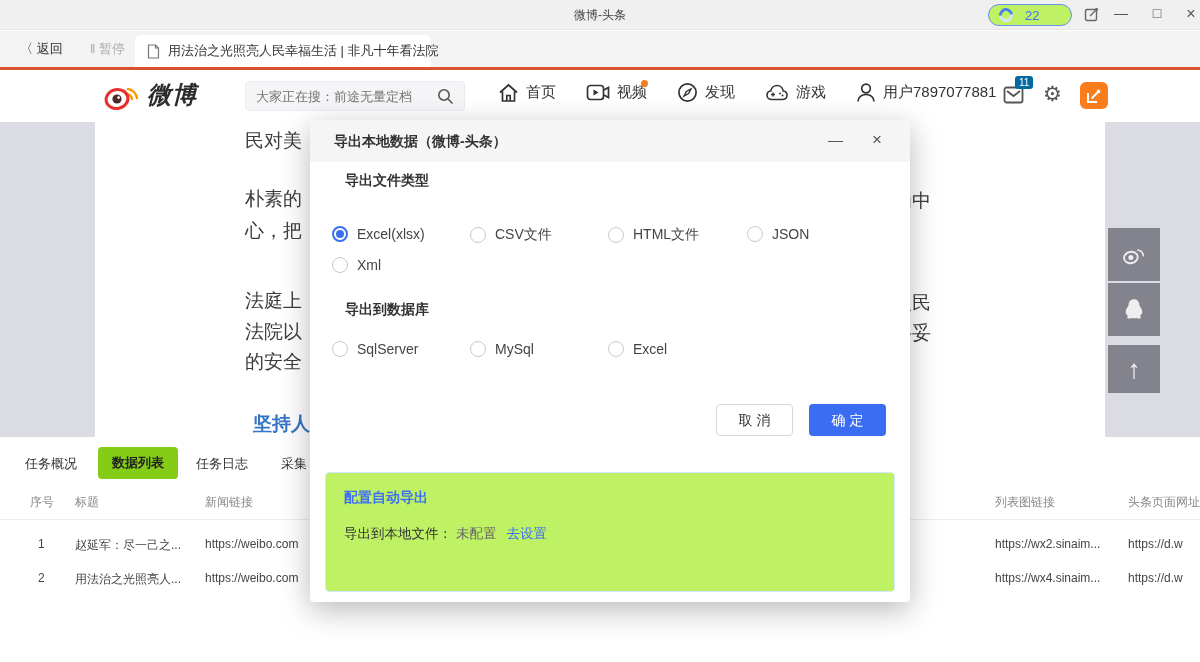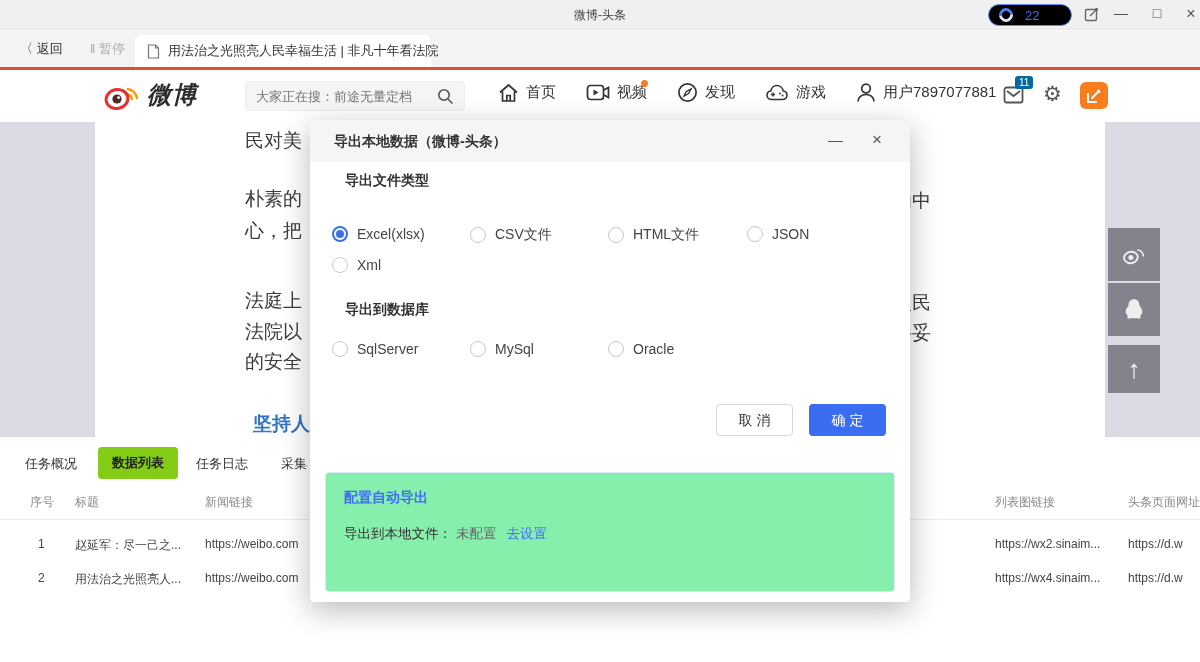--- a/index.html
+++ b/index.html
@@ -2,21 +2,21 @@
 <html><head>
 <meta charset="utf-8">
 <style>
   * { margin:0; padding:0; box-sizing:border-box; }
   html,body { width:1200px; height:662px; overflow:hidden;
     font-family:"Liberation Sans","DejaVu Sans",sans-serif; color:#333; background:#fff; }
 
   
   .titlebar { position:absolute; left:0; top:0; width:1200px; height:30px; background:#f0f0f0; border-bottom:1px solid #e6e6e6; }
   .win-title { position:absolute; left:50%; top:7px; transform:translateX(-50%); font-size:12px; color:#444; }
-  .progress-pill { position:absolute; left:988px; top:4px; width:84px; height:22px; border:1px solid #6b8ef2; border-radius:12px; background:#000000; }
+  .progress-pill { position:absolute; left:988px; top:4px; width:84px; height:22px; border:1px solid #6b8ef2; border-radius:12px; background:#bef264; }
   .spinner { position:absolute; left:10px; top:3px; width:14px; height:14px; border-radius:50%;
     border:3px solid #d9e2fa; border-top-color:#4a7df0; border-left-color:#4a7df0; transform:rotate(40deg); }
   .progress-num { position:absolute; left:36px; top:3px; font-size:13px; color:#3f6cf0; }
   .tb-icon { position:absolute; top:6px; font-size:14px; color:#666; cursor:default; }
   .win-ctl { position:absolute; top:5px; font-size:14px; color:#555; width:22px; text-align:center; }
 
   
   .toolbar { position:absolute; left:0; top:31px; width:1200px; height:39px; background:#f3f3f3; border-bottom:3px solid #d9532f; }
   .tb-back { position:absolute; left:20px; top:9px; font-size:13px; color:#333; }
   .tb-pause { position:absolute; left:90px; top:9px; font-size:13px; color:#aaa; }
@@ -61,21 +61,21 @@
   .dlg-title { position:absolute; left:24px; top:13px; font-size:14px; font-weight:bold; color:#333; }
   .dlg-min { position:absolute; left:518px; top:11px; font-size:15px; color:#555; }
   .dlg-close { position:absolute; left:562px; top:10px; font-size:17px; color:#555; }
   .sec-label { position:absolute; left:35px; font-size:14px; font-weight:bold; color:#333; }
   .radio-opt { position:absolute; display:flex; align-items:center; gap:9px; font-size:14px; color:#444; }
   .rdo { width:16px; height:16px; border-radius:50%; border:1px solid #c9c9c9; background:#fff; flex:0 0 auto; }
   .rdo-on { width:16px; height:16px; border-radius:50%; border:2px solid #3a6ff0; background:#fff; position:relative; flex:0 0 auto; }
   .rdo-on::after { content:""; position:absolute; left:2px; top:2px; width:8px; height:8px; border-radius:50%; background:#3a6ff0; }
   .btn-cancel { position:absolute; left:406px; top:284px; width:77px; height:32px; background:#fff; border:1px solid #d7d7d7; border-radius:4px; font-size:14px; color:#333; text-align:center; line-height:30px; }
   .btn-ok { position:absolute; left:499px; top:284px; width:77px; height:32px; background:#3b6df2; border-radius:4px; font-size:14px; color:#fff; text-align:center; line-height:32px; }
-  .auto-box { position:absolute; left:15px; top:352px; width:570px; height:120px; background:#86efac; border:1px solid #d9e7fc; border-radius:4px; }
+  .auto-box { position:absolute; left:15px; top:352px; width:570px; height:120px; background:#bef264; border:1px solid #d9e7fc; border-radius:4px; }
   .auto-title { position:absolute; left:18px; top:16px; font-size:14px; font-weight:bold; color:#3e6ff4; }
   .auto-line1 { position:absolute; left:18px; top:52px; font-size:13.5px; color:#333; }
   .auto-line1 .val { color:#666; margin-left:4px; }
   .auto-line1 .act { color:#3e6ff4; margin-left:10px; }
   .auto-line2 { position:absolute; left:18px; top:87px; font-size:13.5px; color:#3e6ff4; }
 
   svg { display:block; }
 </style>
 </head>
 <body>
@@ -295,21 +295,21 @@
   <div class="radio-opt" style="left:22px; top:221px;">
     <span class="rdo"></span>
     <span>SqlServer</span>
   </div>
   <div class="radio-opt" style="left:160px; top:221px;">
     <span class="rdo"></span>
     <span>MySql</span>
   </div>
   <div class="radio-opt" style="left:298px; top:221px;">
     <span class="rdo"></span>
-    <span>Oracle</span>
+    <span>Excel</span>
   </div>
 
   <div class="btn-cancel">取 消</div>
   <div class="btn-ok">确 定</div>
 
   <div class="auto-box">
     <span class="auto-title">配置自动导出</span>
     <div class="auto-line1">
       <span>导出到本地文件：</span><span class="val">未配置</span><span class="act">去设置</span>
     </div>

